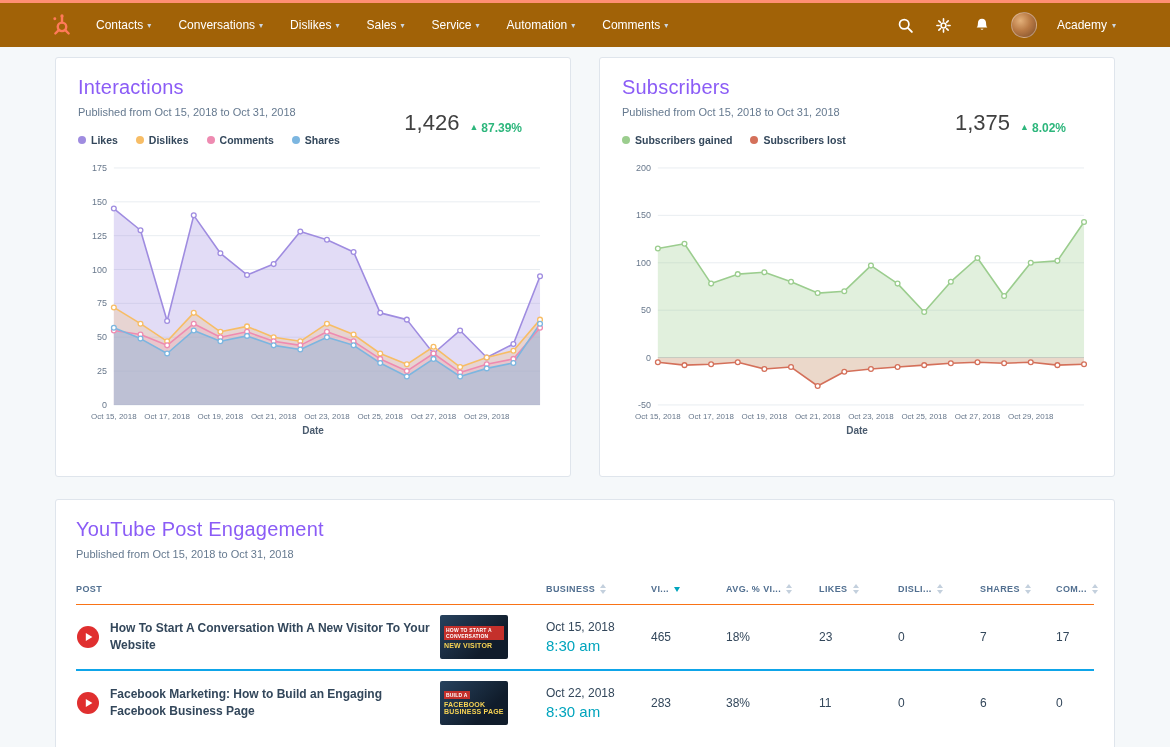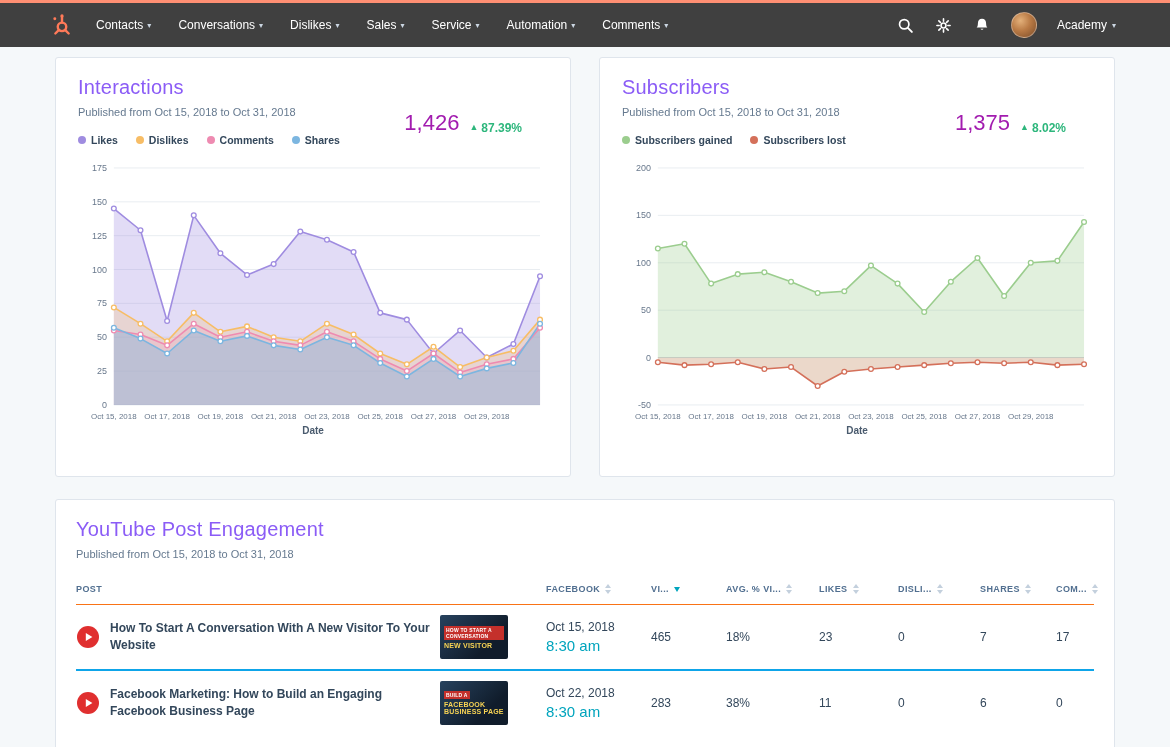--- a/index.html
+++ b/index.html
@@ -2,41 +2,41 @@
 <html><head>
 <meta charset="utf-8">
 <style>
   html,body{margin:0;padding:0;}
   body{
     width:1170px;height:747px;overflow:hidden;background:#f5f8fa;
     font-family:"Liberation Sans",sans-serif;color:#33475b;
   }
   
   .topstripe{height:3px;background:#ff8f73;}
-  .nav{height:44px;background:#404040;display:flex;align-items:center;padding:0 54px 0 50px;}
+  .nav{height:44px;background:#a16207;display:flex;align-items:center;padding:0 54px 0 50px;}
   .logo{display:flex;align-items:center;cursor:pointer;}
   .menu{display:flex;gap:27px;margin-left:22px;}
   .nav-item{color:#fff;font-size:12px;font-weight:500;display:flex;align-items:center;gap:4px;cursor:pointer;white-space:nowrap;}
   .caret{font-size:8px;color:#cbd6e2;margin-top:1px;}
   .nav-right{margin-left:auto;display:flex;align-items:center;gap:20px;}
   .icon-btn{width:18px;height:18px;display:flex;align-items:center;justify-content:center;cursor:pointer;}
   .avatar{width:26px;height:26px;border-radius:50%;cursor:pointer;
     background:radial-gradient(circle at 35% 32%,#e3b07a 0%,#b97a45 45%,#7a4b28 100%);
     border:1px solid rgba(255,255,255,.35);box-sizing:border-box;}
   .academy{color:#fff;font-size:12px;font-weight:500;display:flex;align-items:center;gap:5px;cursor:pointer;}
   
   .content{padding:10px 55px 0;}
   .row-top{display:flex;gap:28px;}
   .card{background:#fff;border:1px solid #dfe5ec;border-radius:3px;box-sizing:border-box;}
   .card-half{width:516px;height:420px;padding:18px 22px;position:relative;}
   .card-wide{width:1060px;margin-top:22px;padding:18px 20px;height:272px;}
   .card-title{font-size:20px;font-weight:500;color:#8b5cf6;letter-spacing:.2px;}
   .card-sub{font-size:11px;color:#65798f;margin-top:7px;}
   .stat{position:absolute;top:52px;right:48px;display:flex;align-items:baseline;gap:10px;}
-  .stat-num{font-size:22px;color:#a21caf;}
+  .stat-num{font-size:22px;color:#404040;}
   .stat-delta{font-size:12px;font-weight:700;display:flex;align-items:center;gap:3px;}
   .up-arrow{font-size:9px;line-height:1;}
   .legend{display:flex;gap:18px;margin-top:16px;}
   .legend-item{display:flex;align-items:center;gap:5px;font-size:10.5px;font-weight:700;color:#33475b;cursor:pointer;}
   .dot{width:8px;height:8px;border-radius:50%;background:#ccc;}
   .chart{margin-top:12px;}
   .chart svg{display:block;}
   .chart text{font-family:"Liberation Sans",sans-serif;}
   .xlabel{text-align:center;font-size:10px;font-weight:700;color:#4a5b6e;margin-top:0px;}
   
@@ -370,21 +370,21 @@
     <section class="card card-wide">
       <div class="card-title">YouTube Post Engagement</div>
       <div class="card-sub">Published from Oct 15, 2018 to Oct 31, 2018</div>
 
       <div class="table">
         <div class="t-head">
           <div class="th">
               <span>POST</span>
             </div>
           <div class="th">
-              <span>FACEBOOK</span>
+              <span>BUSINESS</span>
               <span class="sort">
                 <i class="up"></i>
                 <i class="dn"></i>
               </span>
             </div>
           <div class="th">
               <span>VI...</span>
               <span class="sort sorted">
                 <i class="dn"></i>
               </span>

